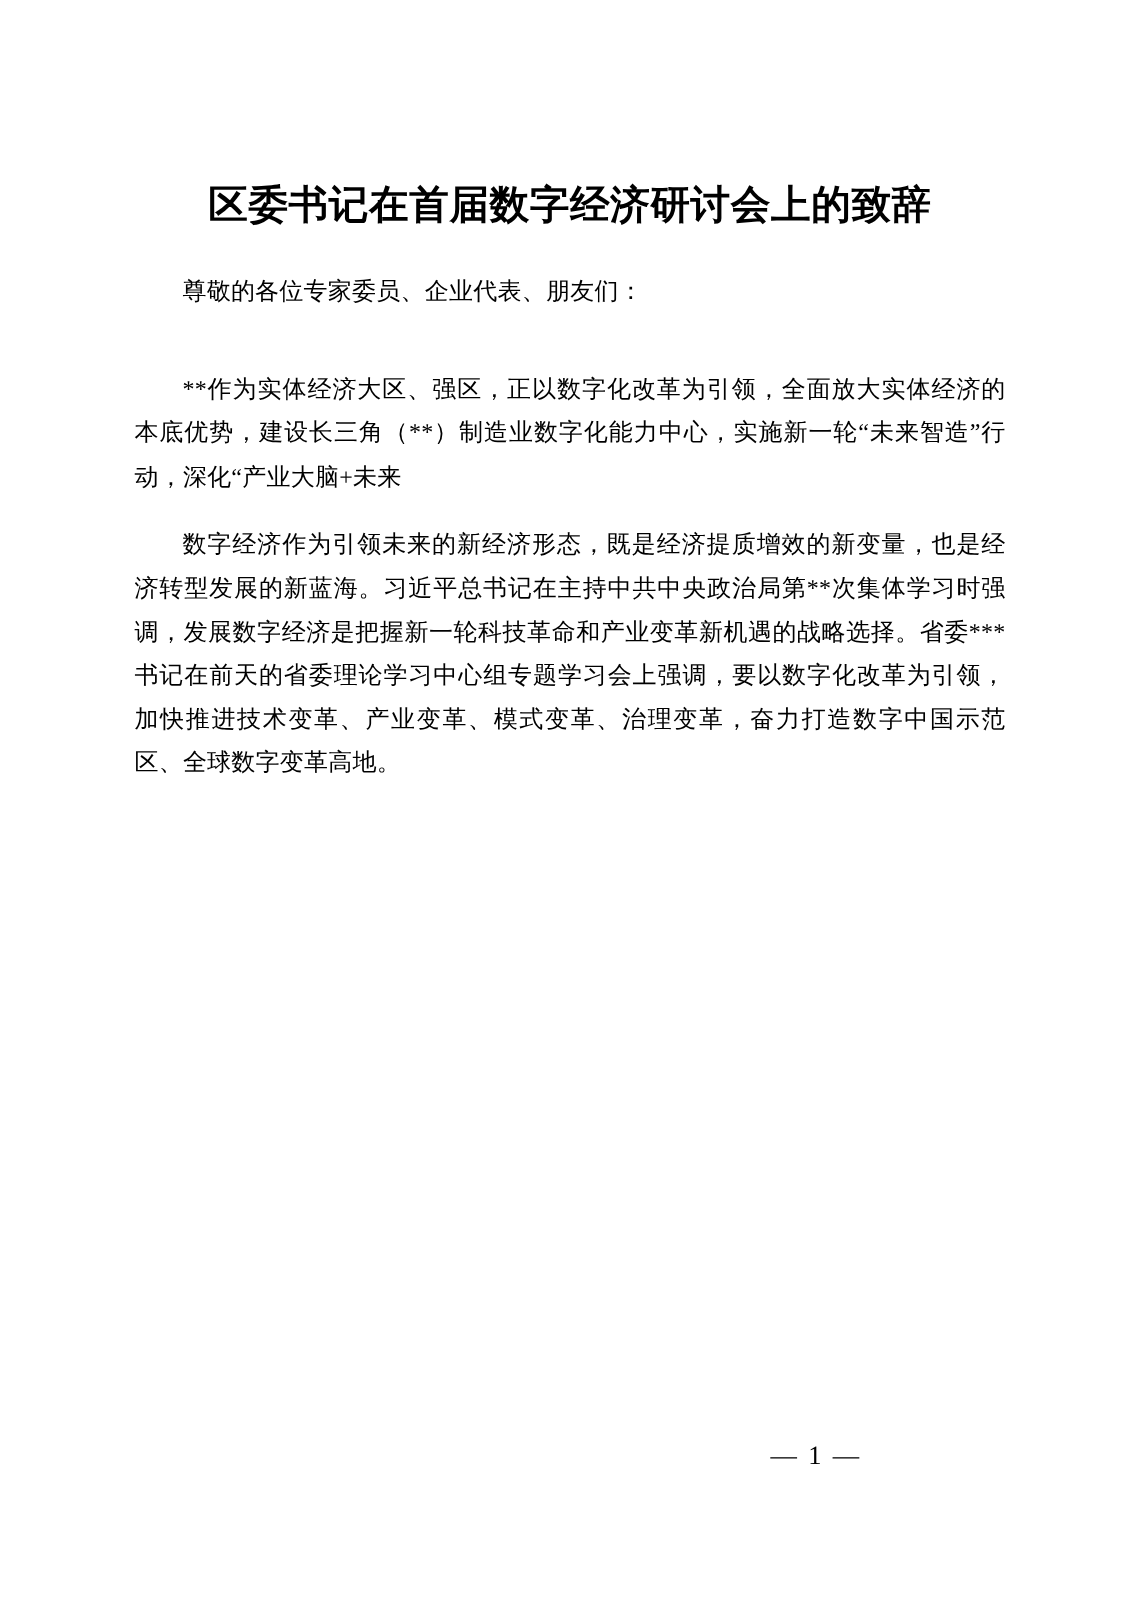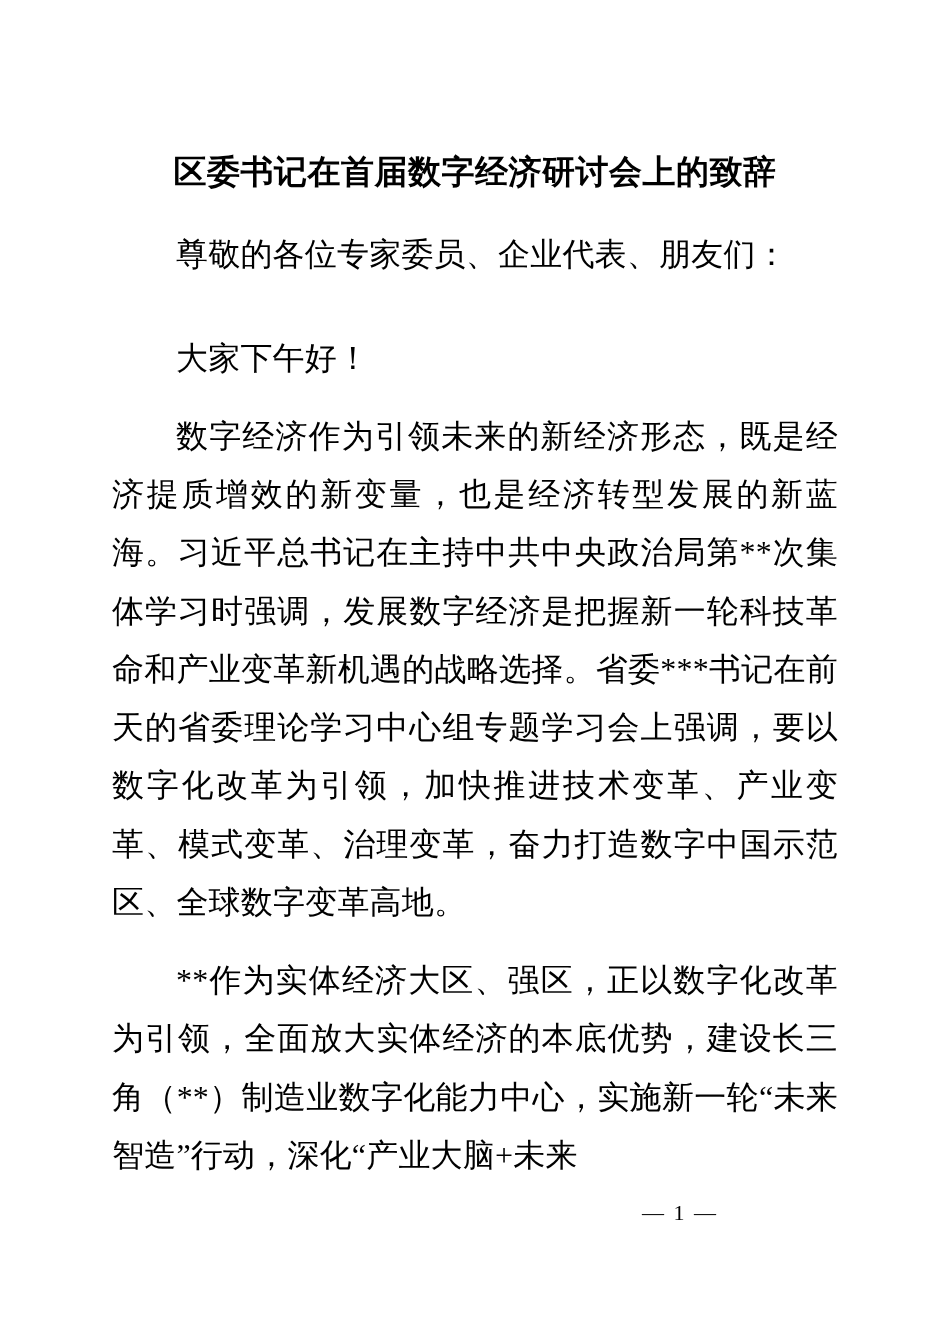--- a/index.html
+++ b/index.html
@@ -25,21 +25,21 @@
   .doc-title {
     font-family: "Liberation Serif", "DejaVu Serif", serif;
     font-weight: bold;
     font-size: 33px;
     line-height: 1.35;
     text-align: center;
     letter-spacing: 0.5px;
     margin: 0 0 30px 0;
   }
   .para {
-    font-size: 32px;
+    font-size: 20px;
     line-height: 1.82;
     text-align: justify;
     text-justify: inter-ideograph;
     text-indent: 2em;
     margin: 0 0 20px 0;
     letter-spacing: 0.2px;
   }
   .para-spacer {
     height: 26px;
   }
@@ -62,24 +62,23 @@
 <body>
 
 <div class="page">
 
   <h1 class="doc-title">区委书记在首届数字经济研讨会上的致辞</h1>
 
   <p class="para">尊敬的各位专家委员、企业代表、朋友们：</p>
 
   <div class="para-spacer"></div>
 
-  <p class="para">大家下午好！</p>
 
 
+  <p class="para">**作为实体经济大区、强区，正以数字化改革为引领，全面放大实体经济的本底优势，建设长三角（**）制造业数字化能力中心，实施新一轮“未来智造”行动，深化“产业大脑+未来</p>
+
   <p class="para">数字经济作为引领未来的新经济形态，既是经济提质增效的新变量，也是经济转型发展的新蓝海。习近平总书记在主持中共中央政治局第**次集体学习时强调，发展数字经济是把握新一轮科技革命和产业变革新机遇的战略选择。省委***书记在前天的省委理论学习中心组专题学习会上强调，要以数字化改革为引领，加快推进技术变革、产业变革、模式变革、治理变革，奋力打造数字中国示范区、全球数字变革高地。</p>
-
-  <p class="para">**作为实体经济大区、强区，正以数字化改革为引领，全面放大实体经济的本底优势，建设长三角（**）制造业数字化能力中心，实施新一轮“未来智造”行动，深化“产业大脑+未来</p>
 
   <div class="page-number">
     <span class="pn-inner">— 1 —</span>
   </div>
 
 </div>
 
 </body></html>

